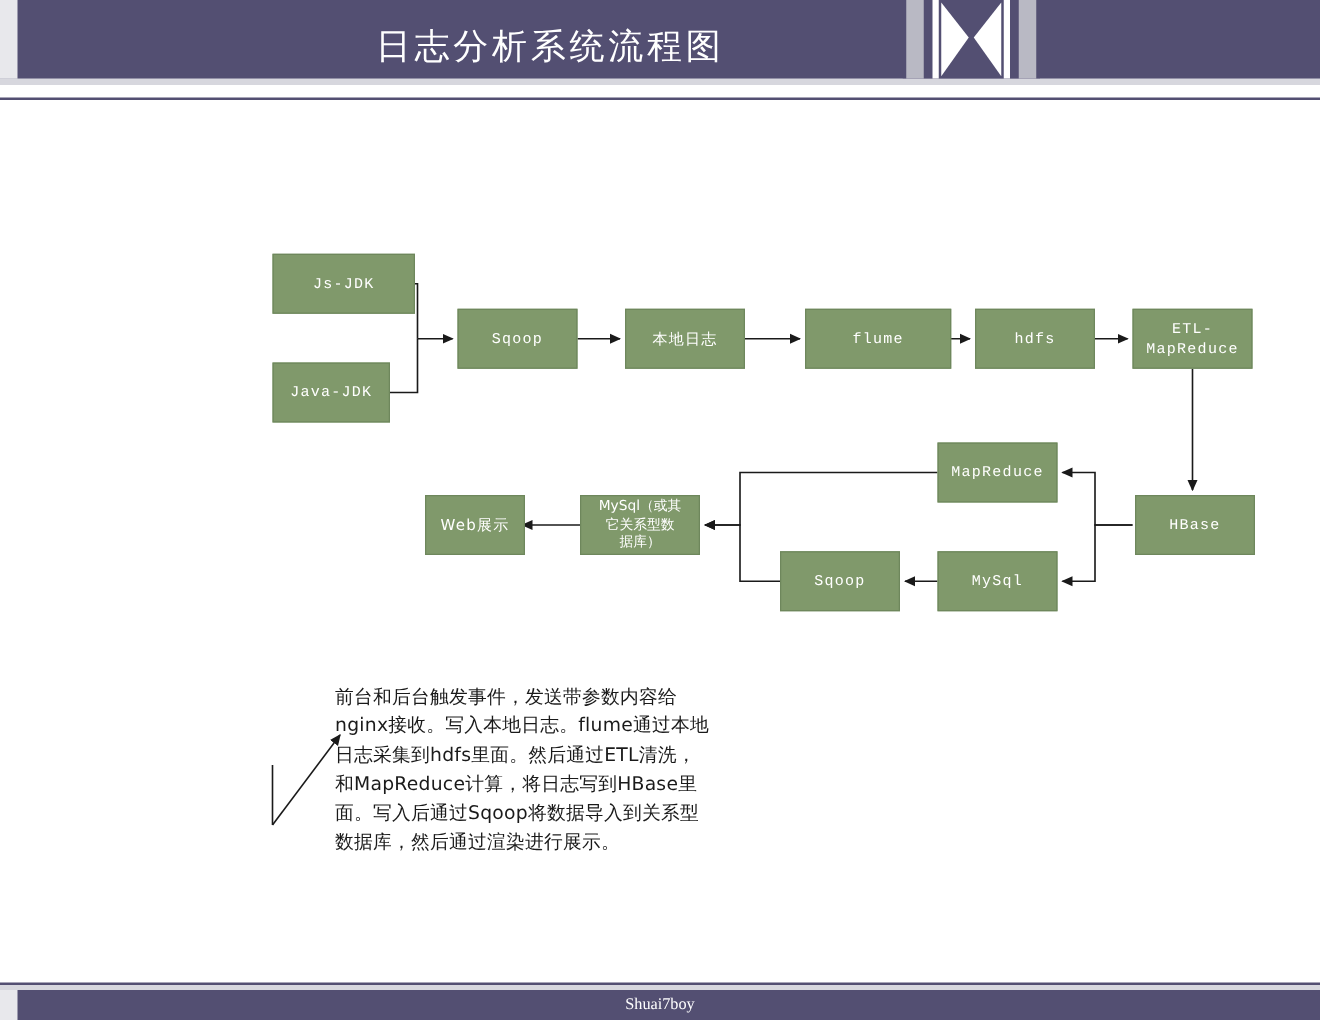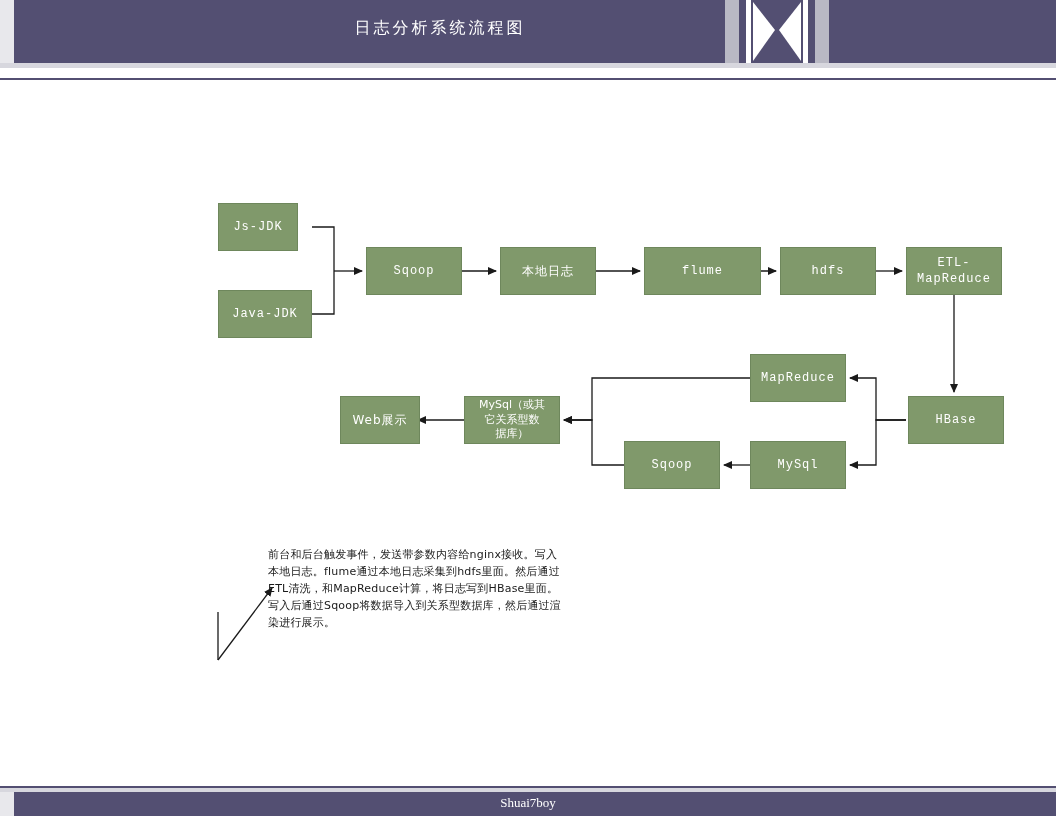--- a/index.html
+++ b/index.html
@@ -26,21 +26,21 @@
     position: absolute;
     left: 0; top: 0;
     width: 14px; height: 63px;
     background: #e8e8ec;
   }
   #header-title {
     position: absolute;
     left: 180px; top: 18px;
     width: 520px;
     color: #ffffff;
-    font-size: 16px;
+    font-size: 28px;
     font-family: "DejaVu Sans", sans-serif;
     letter-spacing: 3px;
     text-align: center;
   }
   #header-logo {
     position: absolute;
     left: 722px; top: 0;
     width: 110px; height: 63px;
   }
   #header-underline {
@@ -119,21 +119,21 @@
     font-size: 12px;
     letter-spacing: 1px;
   }
 
   
   #caption {
     position: absolute;
     left: 268px; top: 546px;
     width: 300px;
     font-family: "DejaVu Sans", sans-serif;
-    font-size: 11px;
+    font-size: 15px;
     color: #1a1a1a;
     line-height: 1.55;
     letter-spacing: 0.2px;
   }
 
   #svg-layer {
     position: absolute;
     left: 0; top: 0;
     width: 1056px; height: 816px;
     pointer-events: none;
@@ -193,21 +193,21 @@
 
     <path d="M624,465 L592,465 L592,420 L564,420" marker-end="url(#arrow)"></path>
 
     <path d="M464,420 L418,420" marker-end="url(#arrow)"></path>
 
     <path d="M218,660 L272,588" marker-end="url(#arrow)"></path>
     <path d="M218,660 L218,612" stroke="#1a1a1a"></path>
   </g>
 </svg>
 
-<div class="node" style="left:218px;top:203px;width:80px;height:48px;text-align:right;">Js-JDK</div>
+<div class="node" style="left:218px;top:203px;width:114px;height:48px;text-align:right;">Js-JDK</div>
 
 <div class="node" style="left:218px;top:290px;width:94px;height:48px;">Java-JDK</div>
 
 <div class="node" style="left:366px;top:247px;width:96px;height:48px;">Sqoop</div>
 
 <div class="node cjk" style="left:500px;top:247px;width:96px;height:48px;">本地日志</div>
 
 <div class="node" style="left:644px;top:247px;width:117px;height:48px;">flume</div>
 
 <div class="node" style="left:780px;top:247px;width:96px;height:48px;">hdfs</div>

